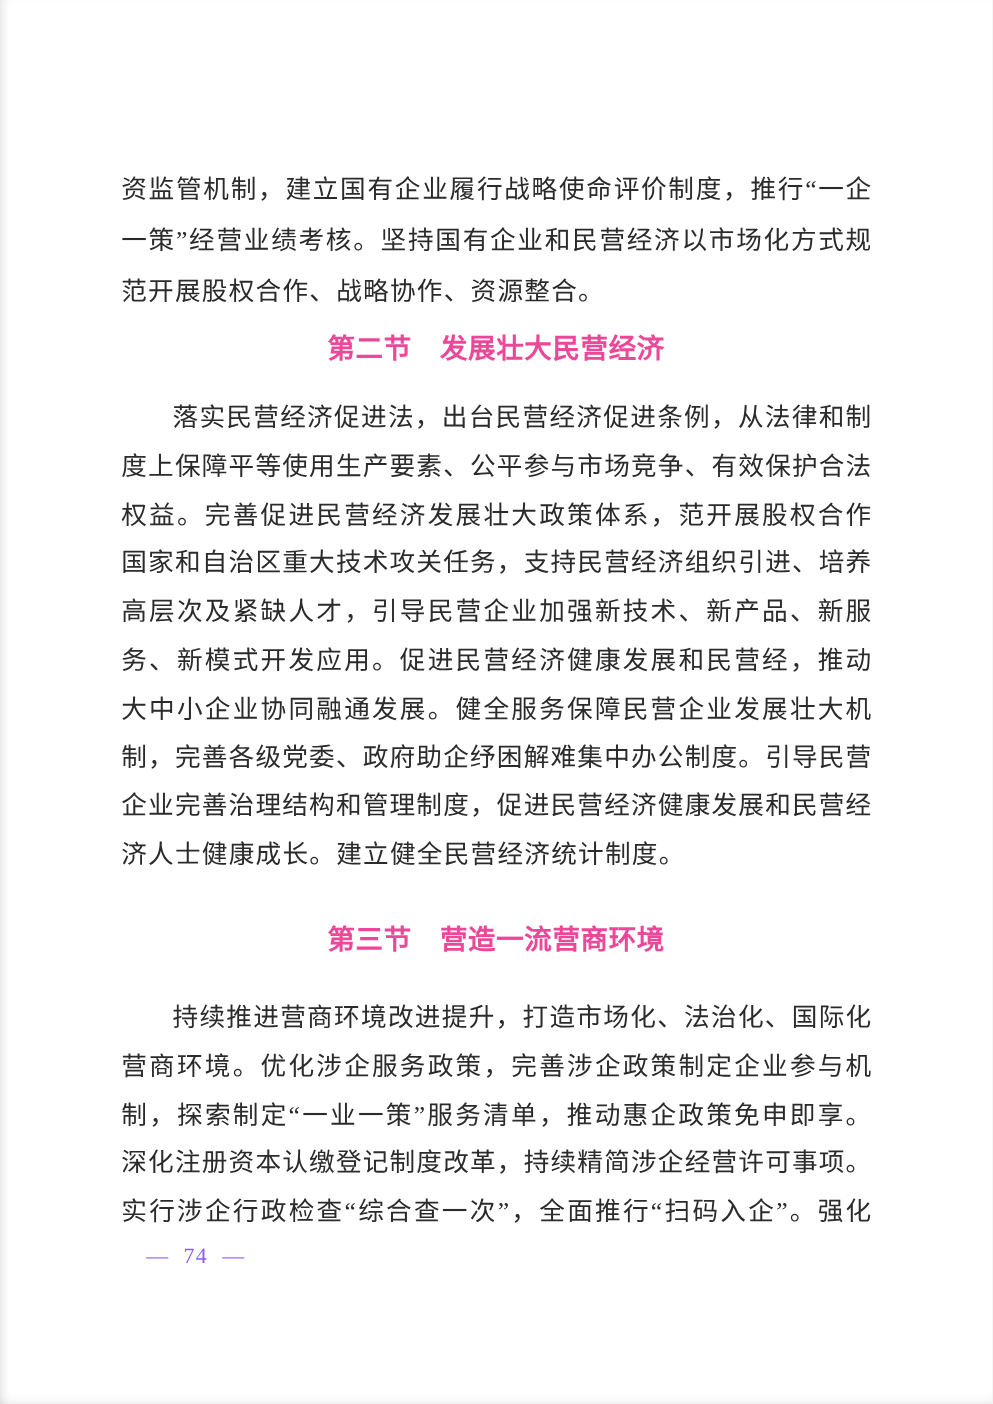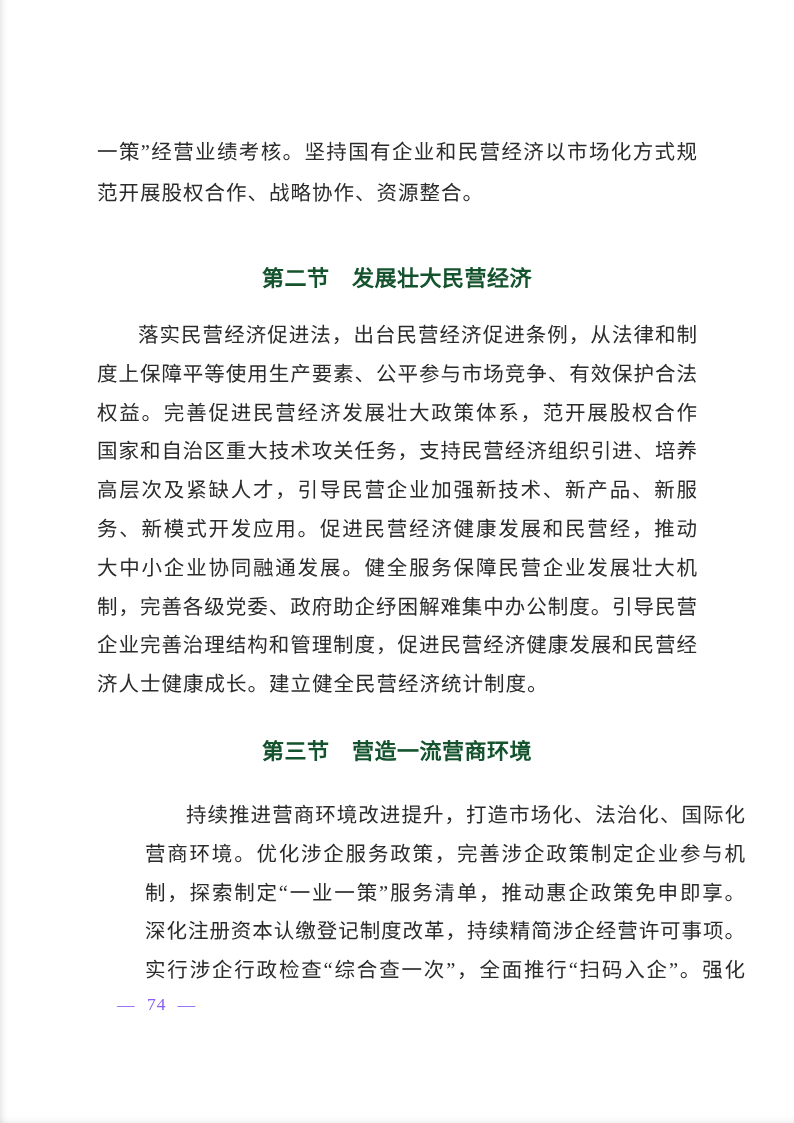--- a/index.html
+++ b/index.html
@@ -41,33 +41,33 @@
     text-align-last: justify;
     text-justify: inter-character;
   }
   .para p.indent { text-indent: 2em; }
   .para p.para-end {
     text-align-last: left;
     letter-spacing: 1px;
   }
   .para-continuation { top: 132px; line-height: 41px; }
   .para-section2     { top: 316px; }
-  .para-section3     { top: 796px; margin-left: 48px; }
+  .para-section3     { top: 796px; }
   .section-heading {
     position: absolute;
     left: 0;
     width: 600px;
     margin: 0;
     font-family: "Liberation Sans", "DejaVu Sans", sans-serif;
     font-size: 22px;
     font-weight: 700;
     line-height: 30px;
     letter-spacing: 0.5px;
     text-align: center;
-    color: #14532d;
+    color: #ec4899;
   }
   .heading-2 { top: 264px; }
   .heading-3 { top: 737px; }
   .page-footer {
     position: absolute;
     left: 117px;
     top: 992px;
     font-family: "Liberation Serif", "DejaVu Serif", serif;
     font-size: 17.5px;
     line-height: 24px;
@@ -76,20 +76,21 @@
     color: #8b5cf6;
   }
 </style>
 </head>
 <body>
 
 <div class="page">
   <main class="content">
 
     <section class="para para-continuation">
+      <p class="line">资监管机制，建立国有企业履行战略使命评价制度，推行“一企</p>
       <p class="line">一策”经营业绩考核。坚持国有企业和民营经济以市场化方式规</p>
       <p class="line para-end">范开展股权合作、战略协作、资源整合。</p>
     </section>
 
     <h2 class="section-heading heading-2">第二节　发展壮大民营经济</h2>
 
     <section class="para para-section2">
       <p class="line indent">落实民营经济促进法，出台民营经济促进条例，从法律和制</p>
       <p class="line">度上保障平等使用生产要素、公平参与市场竞争、有效保护合法</p>
       <p class="line">权益。完善促进民营经济发展壮大政策体系，范开展股权合作</p>

